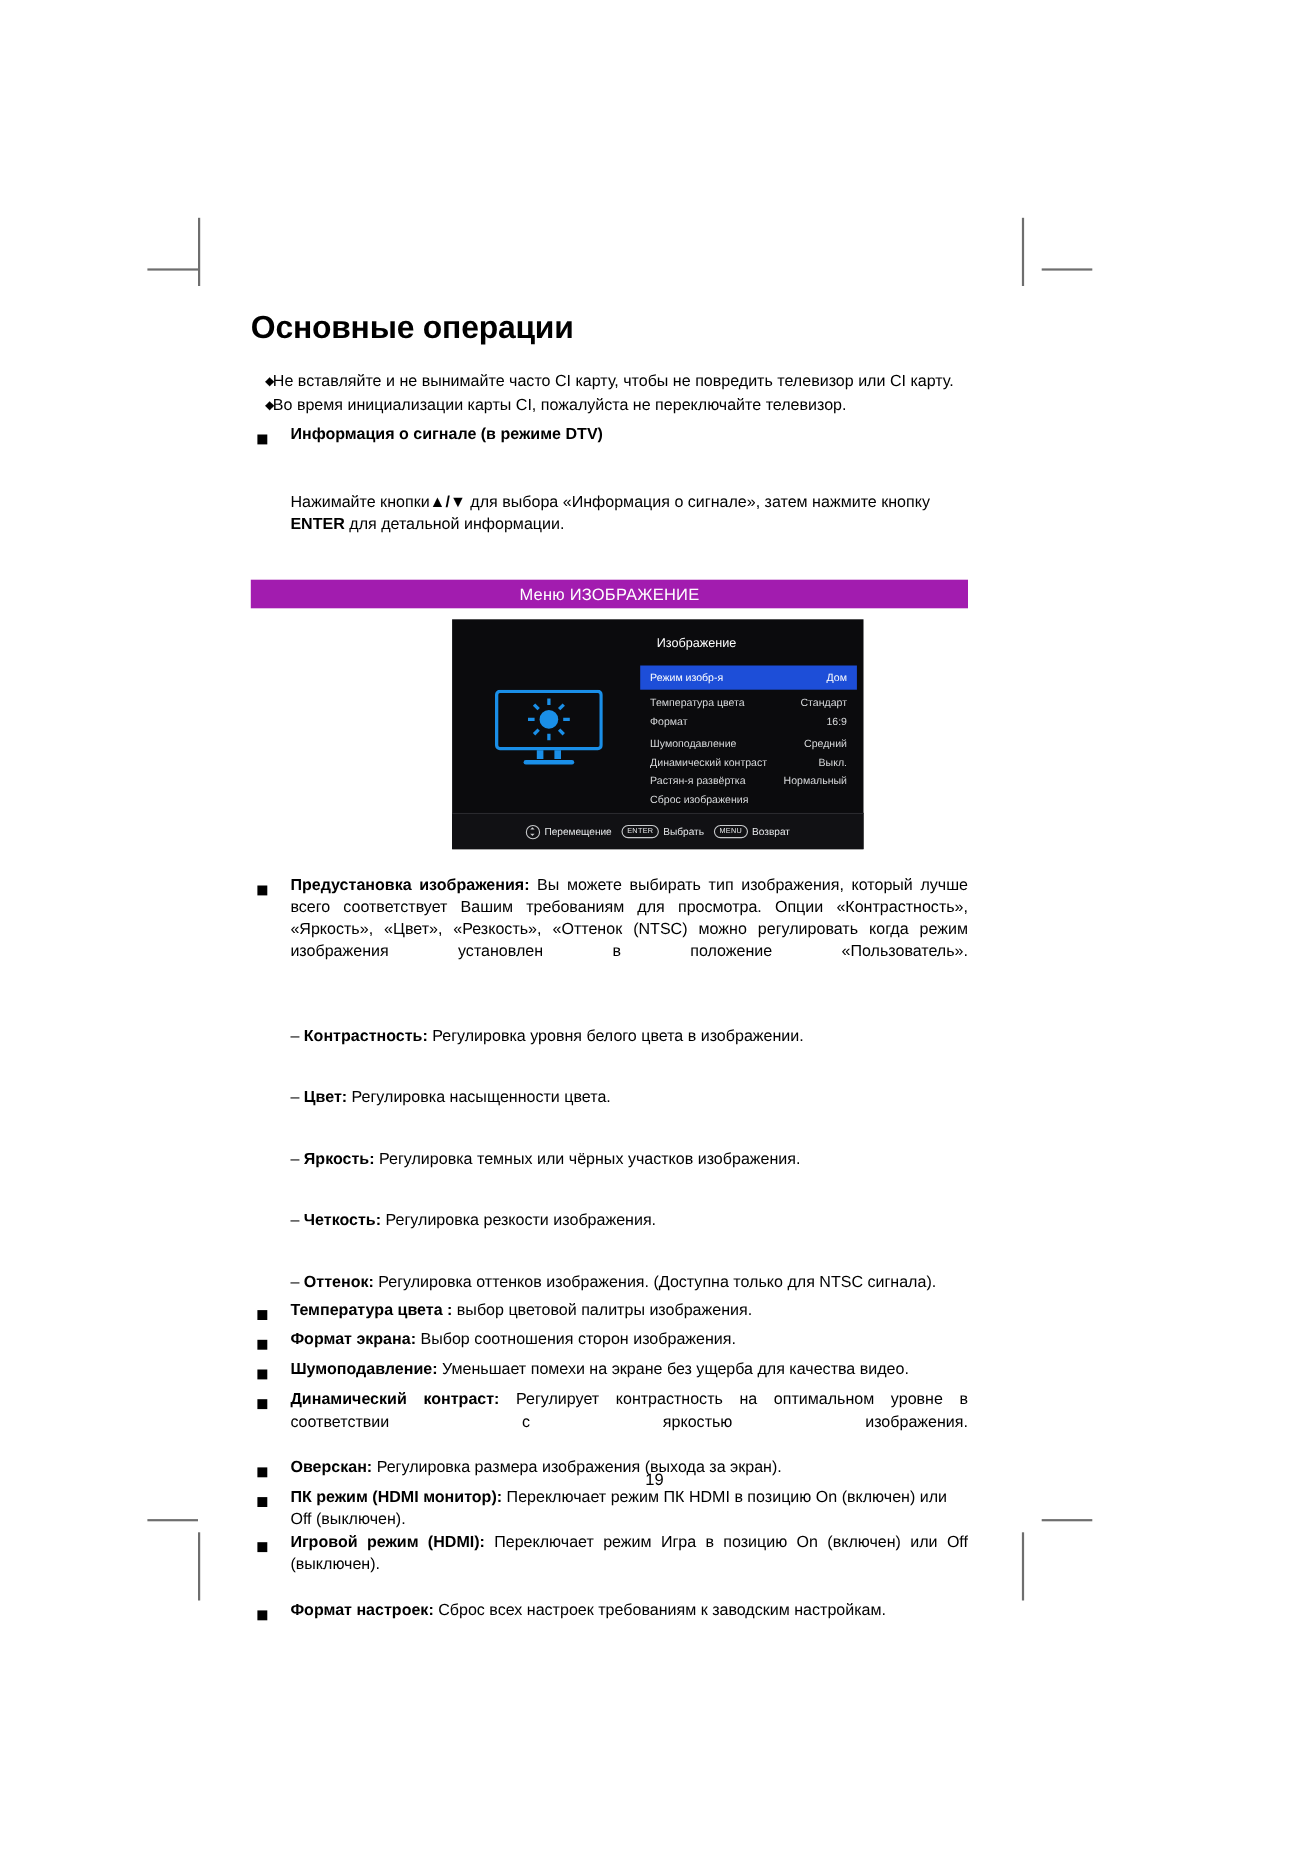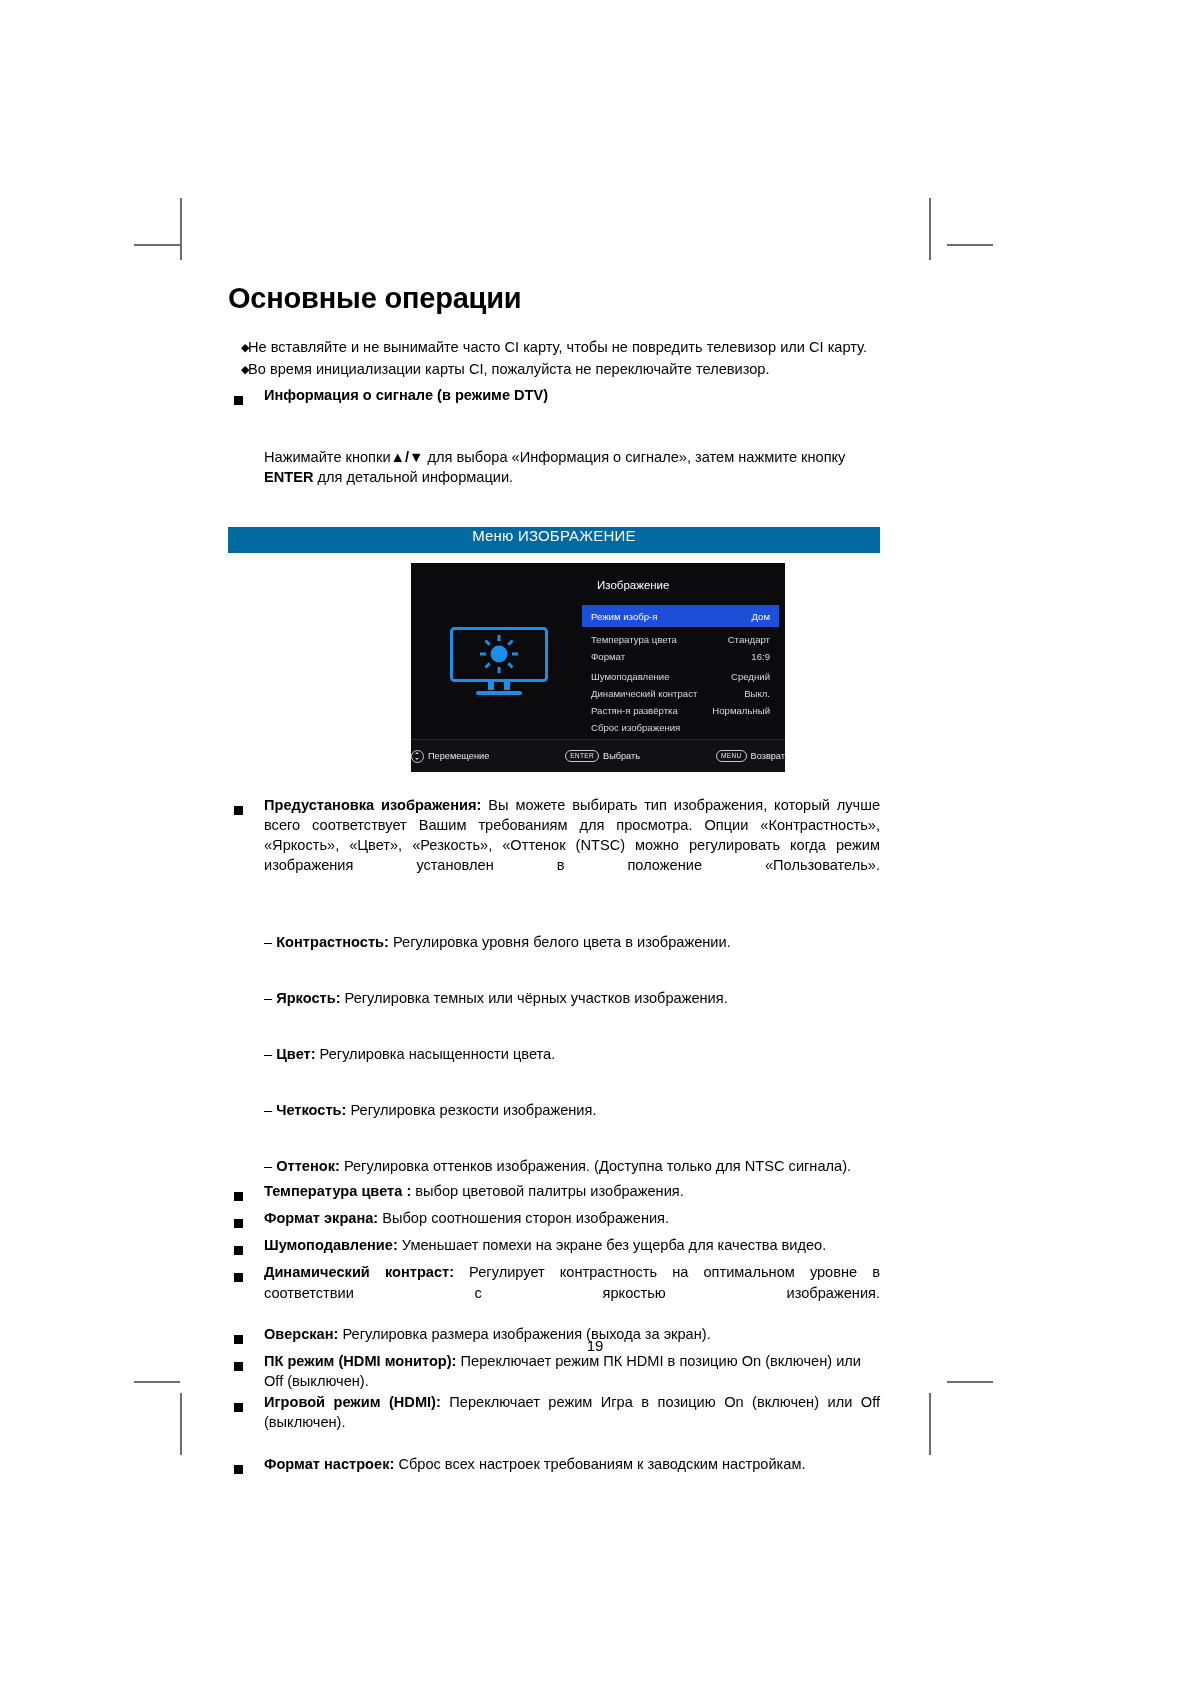--- a/index.html
+++ b/index.html
@@ -92,25 +92,25 @@
   .justify { text-align: justify; }
   .justify::after { content: ""; display: inline-block; width: 100%; }
 
   
   .banner {
     position: absolute;
     left: 228px;
     top: 527px;
     width: 652px;
     height: 26px;
-    background: #0369a1;
+    background: #a21caf;
     color: #ffffff;
     font-size: 15px;
     display: flex;
-    align-items: flex-start;
+    align-items: center;
     justify-content: center;
     letter-spacing: 0.2px;
   }
 
   
   .osd {
     position: absolute;
     left: 411px;
     top: 563px;
     width: 374px;
@@ -164,21 +164,21 @@
   .osd-item.sel .val { color: #ffffff; }
 
   .osd-foot {
     position: absolute;
     left: 0; right: 0; bottom: 0;
     height: 32px;
     background: #111114;
     border-top: 1px solid #2a2a2e;
     display: flex;
     align-items: center;
-    justify-content: space-between;
+    justify-content: center;
     gap: 9px;
     color: #e6e8ea;
     font-size: 9.2px;
   }
   .osd-foot .grp { display: flex; align-items: center; gap: 4px; }
   .key {
     border: 1px solid #c9cbcd;
     border-radius: 7px;
     padding: 0 4px;
     font-size: 6.6px;
@@ -346,25 +346,25 @@
     <span class="mk"><i></i></span>
     <span class="bd justify"><b>Предустановка изображения:</b><span> Вы можете выбирать тип изображения, который лучше всего соответствует Вашим требованиям для просмотра. Опции «Контрастность», «Яркость», «Цвет», «Резкость», «Оттенок (NTSC) можно регулировать когда режим изображения установлен в положение «Пользователь».</span></span>
   </div>
 
   <div class="sub-indent">
     <span>–</span>
     <b>Контрастность:</b><span> Регулировка уровня белого цвета в изображении.</span>
   </div>
   <div class="sub-indent">
     <span>–</span>
-    <b>Яркость:</b><span> Регулировка темных или чёрных участков изображения.</span>
+    <b>Цвет:</b><span> Регулировка насыщенности цвета.</span>
   </div>
   <div class="sub-indent">
     <span>–</span>
-    <b>Цвет:</b><span> Регулировка насыщенности цвета.</span>
+    <b>Яркость:</b><span> Регулировка темных или чёрных участков изображения.</span>
   </div>
   <div class="sub-indent">
     <span>–</span>
     <b>Четкость:</b><span> Регулировка резкости изображения.</span>
   </div>
   <div class="sub-indent" style="margin-bottom:5px;">
     <span>–</span>
     <b>Оттенок:</b><span> Регулировка оттенков изображения. (Доступна только для NTSC сигнала).</span>
   </div>
 

